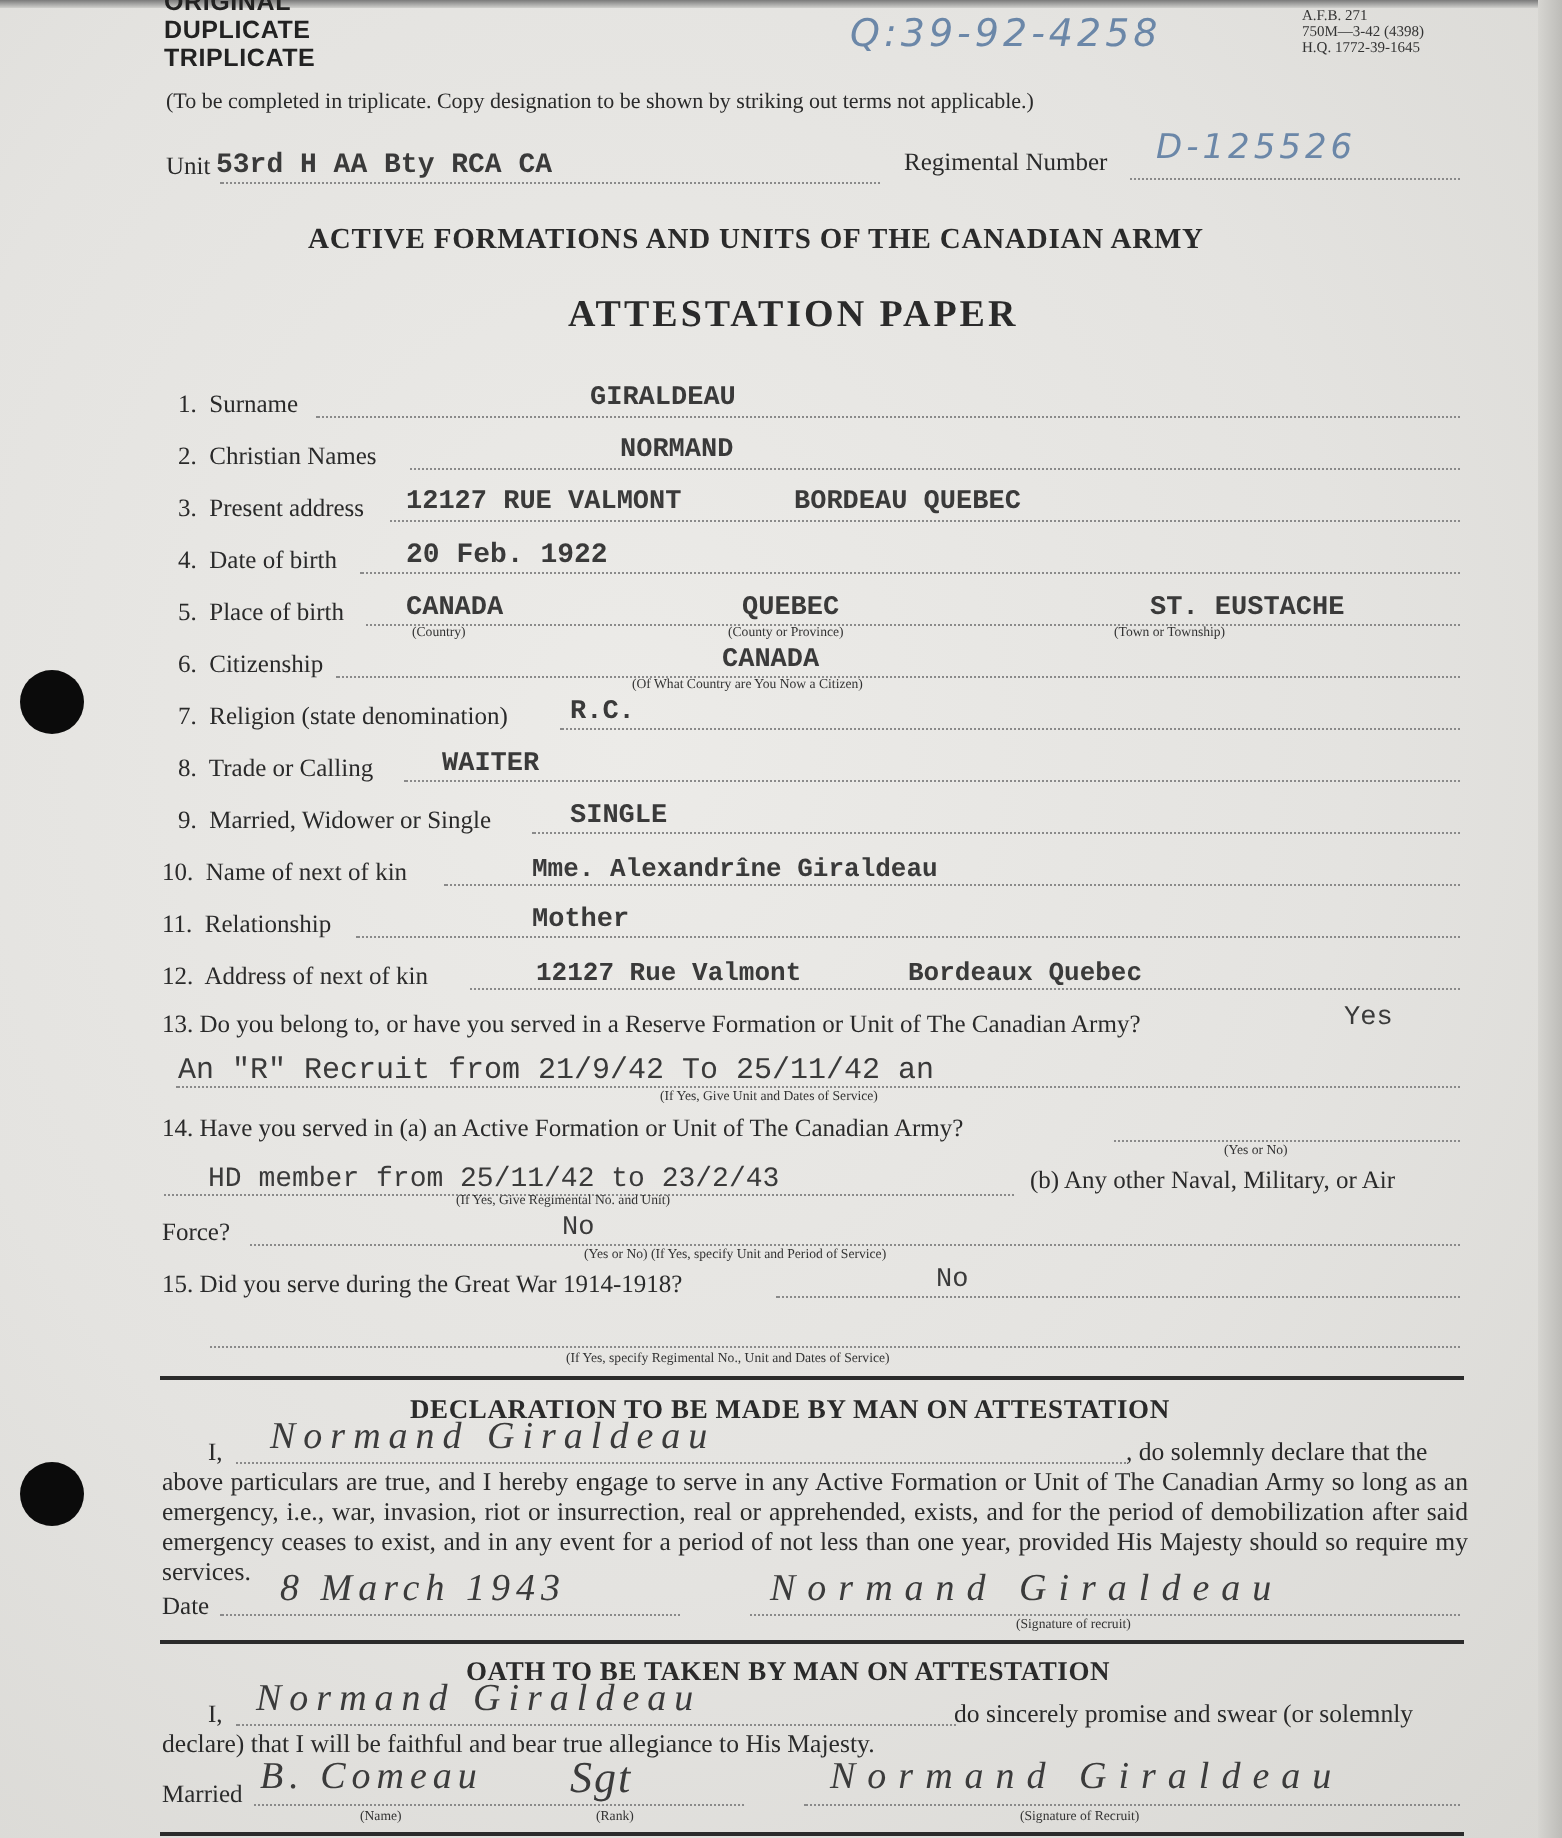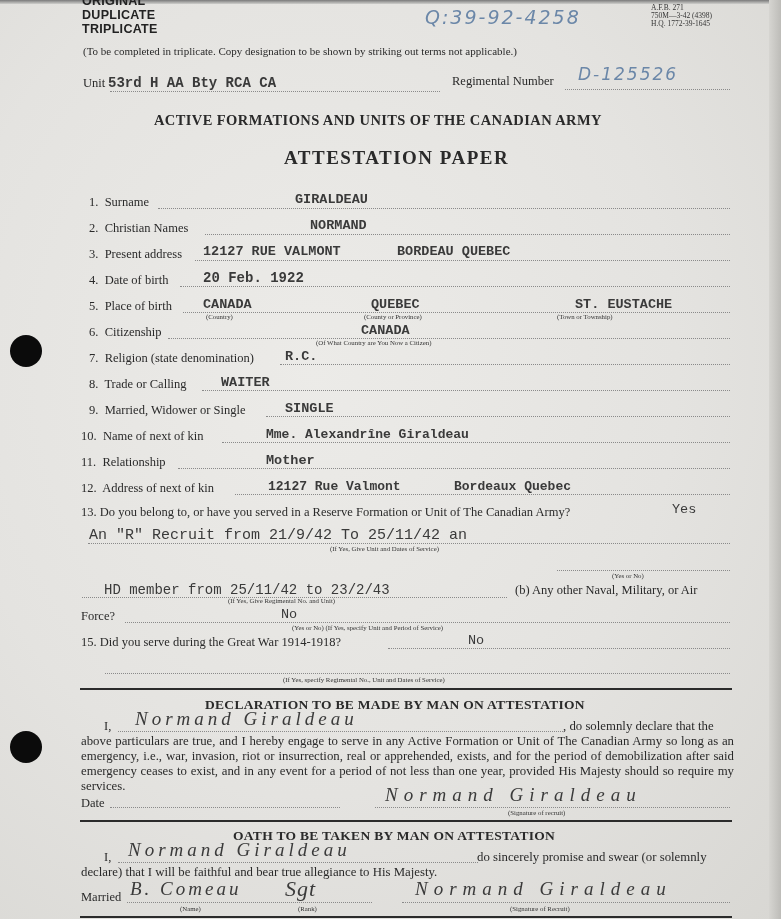--- a/index.html
+++ b/index.html
@@ -114,20 +114,21 @@
   <div class="dots" style="left:235px;top:494px;width:495px;"></div>
   <div class="abs type" style="left:268px;top:479px;font-size:13px;">12127 Rue Valmont</div>
   <div class="abs type" style="left:454px;top:479px;font-size:13px;">Bordeaux  Quebec</div>
 
   <div class="abs lbl" style="left:81px;top:505px;">13. Do you belong to, or have you served in a Reserve Formation or Unit of The Canadian Army?</div>
   <div class="abs type" style="left:672px;top:502px;font-weight:normal;">Yes</div>
   <div class="dots" style="left:88px;top:543px;width:642px;"></div>
   <div class="abs type" style="left:89px;top:527px;font-size:15px;font-weight:normal;">An "R" Recruit from 21/9/42 To 25/11/42 an</div>
   <div class="abs cap" style="left:330px;top:545px;">(If Yes, Give Unit and Dates of Service)</div>
 
+  <div class="abs lbl" style="left:81px;top:557px;">14. Have you served in (a) an Active Formation or Unit of The Canadian Army?</div>
   <div class="dots" style="left:557px;top:570px;width:173px;"></div>
   <div class="abs cap" style="left:612px;top:572px;">(Yes or No)</div>
   <div class="dots" style="left:82px;top:597px;width:425px;"></div>
   <div class="abs type" style="left:104px;top:582px;font-size:14px;font-weight:normal;">HD member from 25/11/42 to 23/2/43</div>
   <div class="abs cap" style="left:228px;top:597px;">(If Yes, Give Regimental No. and Unit)</div>
   <div class="abs lbl" style="left:515px;top:583px;">(b) Any other Naval, Military, or Air</div>
   <div class="abs lbl" style="left:81px;top:609px;">Force?</div>
   <div class="dots" style="left:125px;top:622px;width:605px;"></div>
   <div class="abs type" style="left:281px;top:607px;font-weight:normal;">No</div>
   <div class="abs cap" style="left:292px;top:624px;">(Yes or No)   (If Yes, specify Unit and Period of Service)</div>
@@ -142,20 +143,21 @@
 
   <div class="abs h3" style="left:205px;top:697px;">DECLARATION TO BE MADE BY MAN ON ATTESTATION</div>
   <div class="abs lbl" style="left:104px;top:719px;">I,</div>
   <div class="dots" style="left:118px;top:731px;width:445px;"></div>
   <div class="abs hand dark" style="left:135px;top:708px;letter-spacing:4px;">Normand Giraldeau</div>
   <div class="abs lbl" style="left:563px;top:719px;font-size:12.8px;">, do solemnly declare that the</div>
   <div class="abs para" style="left:81px;top:734px;width:653px;">above particulars are true, and I hereby engage to serve in any Active Formation or Unit of The Canadian Army so long as an emergency, i.e., war, invasion, riot or insurrection, real or apprehended, exists, and for the period of demobilization after said emergency ceases to exist, and in any event for a period of not less than one year, provided His Majesty should so require my services.</div>
 
   <div class="abs lbl" style="left:81px;top:796px;">Date</div>
   <div class="dots" style="left:110px;top:807px;width:230px;"></div>
+  <div class="abs hand dark" style="left:140px;top:784px;letter-spacing:3px;">8 March 1943</div>
   <div class="dots" style="left:375px;top:807px;width:355px;"></div>
   <div class="abs hand dark" style="left:385px;top:784px;letter-spacing:6px;">Normand Giraldeau</div>
   <div class="abs cap" style="left:508px;top:809px;">(Signature of recruit)</div>
 
   <div class="rule" style="left:80px;top:820px;width:652px;"></div>
 
   <div class="abs h3" style="left:233px;top:828px;">OATH TO BE TAKEN BY MAN ON ATTESTATION</div>
   <div class="abs lbl" style="left:104px;top:850px;">I,</div>
   <div class="dots" style="left:118px;top:862px;width:360px;"></div>
   <div class="abs hand dark" style="left:128px;top:839px;letter-spacing:4px;">Normand Giraldeau</div>

